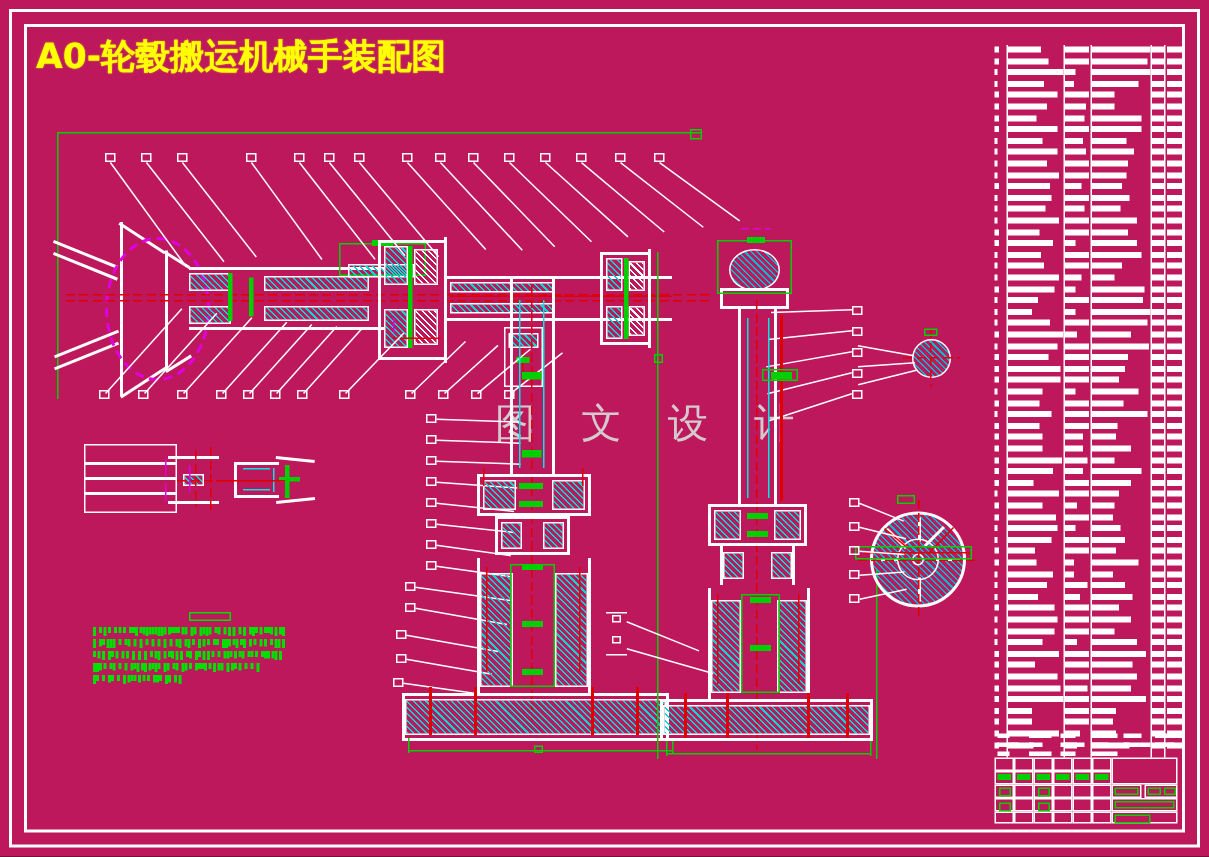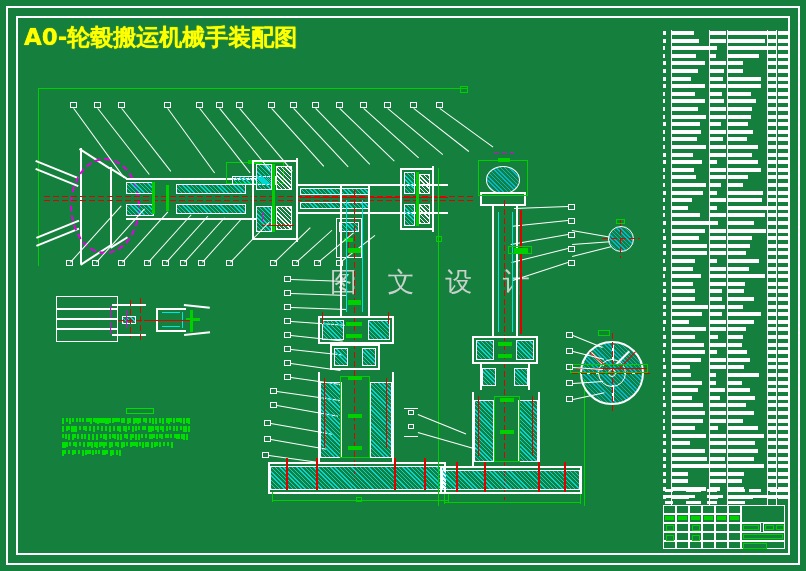--- a/index.html
+++ b/index.html
@@ -1,19 +1,19 @@
 <!DOCTYPE html>
 <html><head>
 <meta charset="utf-8">
 <title>CAD Drawing</title>
 <style>
   html,body{margin:0;padding:0;background:#000;}
   body{width:806px;height:571px;overflow:hidden;
        font-family:"Liberation Sans",sans-serif;}
-  #stage{position:relative;width:806px;height:571px;background:#15803d;overflow:hidden;text-align:right;}
+  #stage{position:relative;width:806px;height:571px;background:#be185d;overflow:hidden;text-align:right;}
   .abs{position:absolute;}
 
   
   #outer-frame{left:6px;top:6px;width:794px;height:559px;border:2px solid #ffffff;box-sizing:border-box;}
   #inner-frame{left:16px;top:16px;width:774px;height:539px;border:2px solid #ffffff;box-sizing:border-box;}
 
   
   #drawing-title{left:24px;top:22px;color:#ffff00;font-size:23px;font-weight:bold;
       letter-spacing:0px;white-space:nowrap;font-family:"DejaVu Sans",sans-serif;
       text-shadow:0 0 1px #ffff00;}

